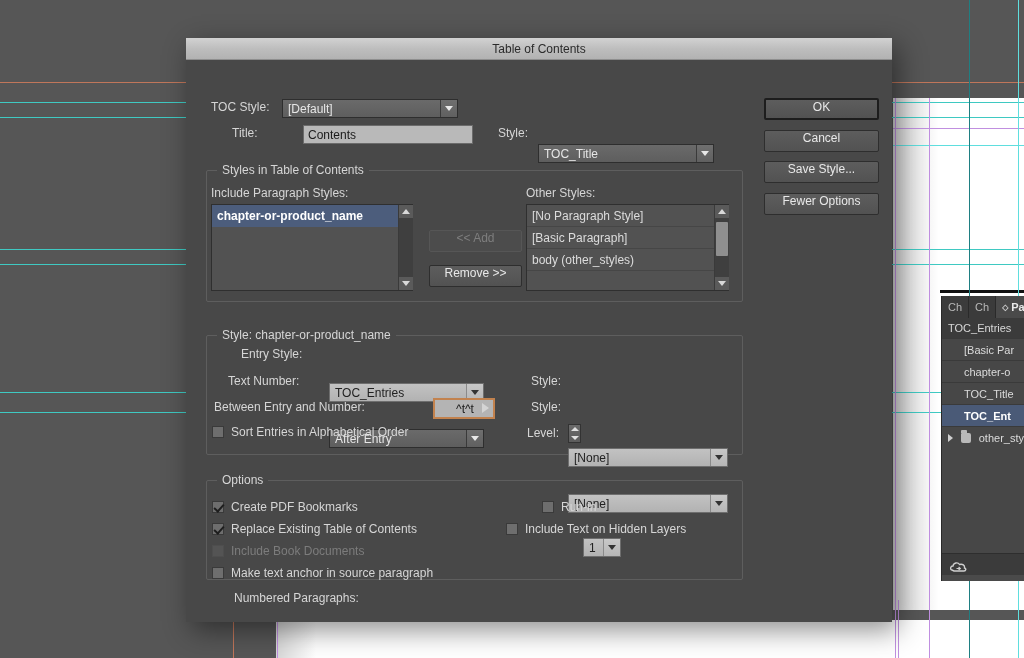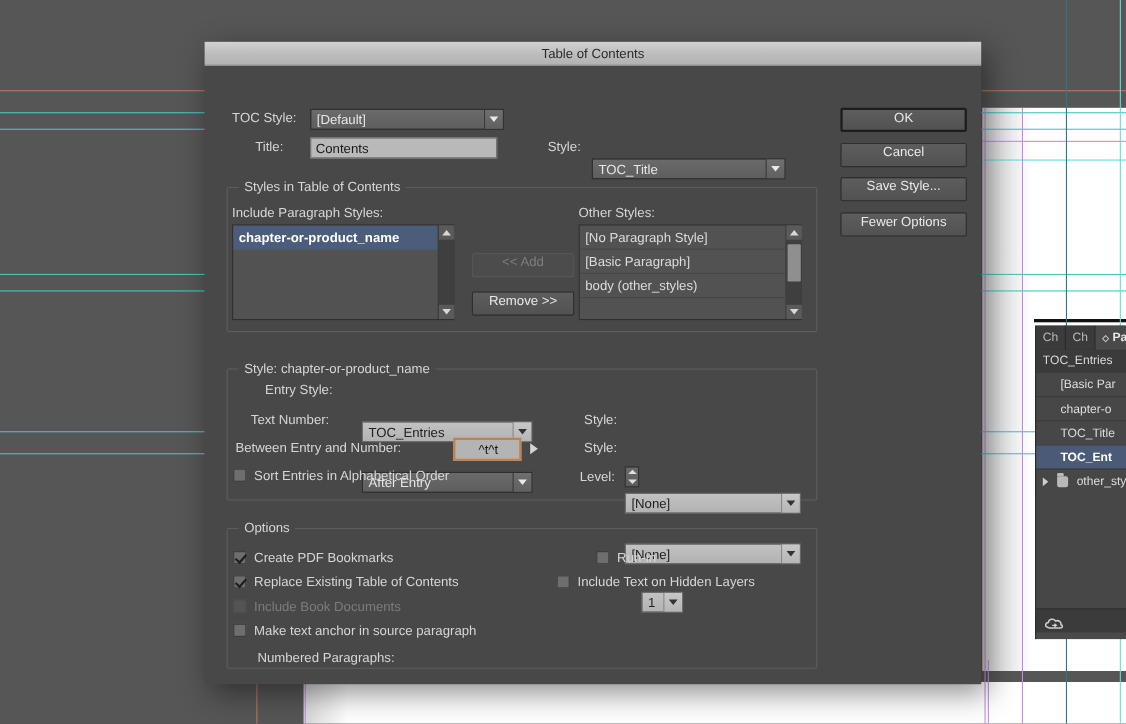--- a/index.html
+++ b/index.html
@@ -117,21 +117,21 @@
   .dd .arrowbox i {
     width:0;height:0;border-left:4px solid transparent;border-right:4px solid transparent;
     border-top:5px solid #e8e8e8; display:block;
   }
   .dd.light .arrowbox i { border-top-color:#333; }
 
   
   .txt {
     height: 19px; background: #b9b9b9; border: 1px solid #6b6b6b;
     color: #1b1b1b; font-size: 12px; padding-left: 4px;
-    display: flex; align-items: center;
+    display: flex; align-items: center; margin-left: 21px;
   }
   .txt.focus { border: 2px solid #c2824e; background:#b4b4b4; }
 
   
   .group {
     position: absolute; border: 1px solid #5e5e5e; border-radius: 2px;
   }
   .group > .g-title {
     position: absolute; top: -8px; left: 10px; padding: 0 5px;
     background: #484848; font-size: 12px; color: #d6d6d6; white-space:nowrap;
@@ -428,21 +428,21 @@
       <i class="u"></i>
       <i class="d"></i>
     </div>
     <div class="dd light" style="left:397px; top:364px; width:38px;">
       <span>1</span>
       <span class="arrowbox">
           <i></i>
         </span>
     </div>
 
-    <div class="group" style="left:20px; top:420px; width:537px; height:128px;">
+    <div class="group" style="left:20px; top:420px; width:537px; height:100px;">
       <span class="g-title">Options</span>
     </div>
 
     <div class="cb-row" style="left:26px; top:440px;">
       <span class="cbox checked"></span>
       <span class="lbl">Create PDF Bookmarks</span>
     </div>
     <div class="cb-row" style="left:26px; top:462px;">
       <span class="cbox checked"></span>
       <span class="lbl">Replace Existing Table of Contents</span>

